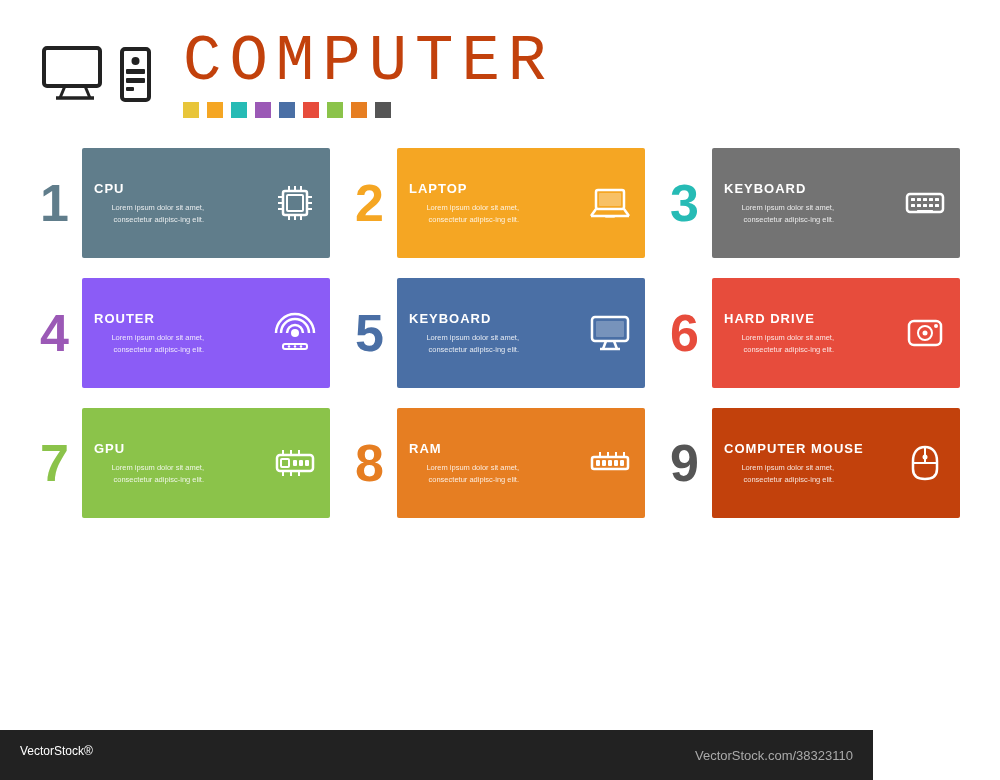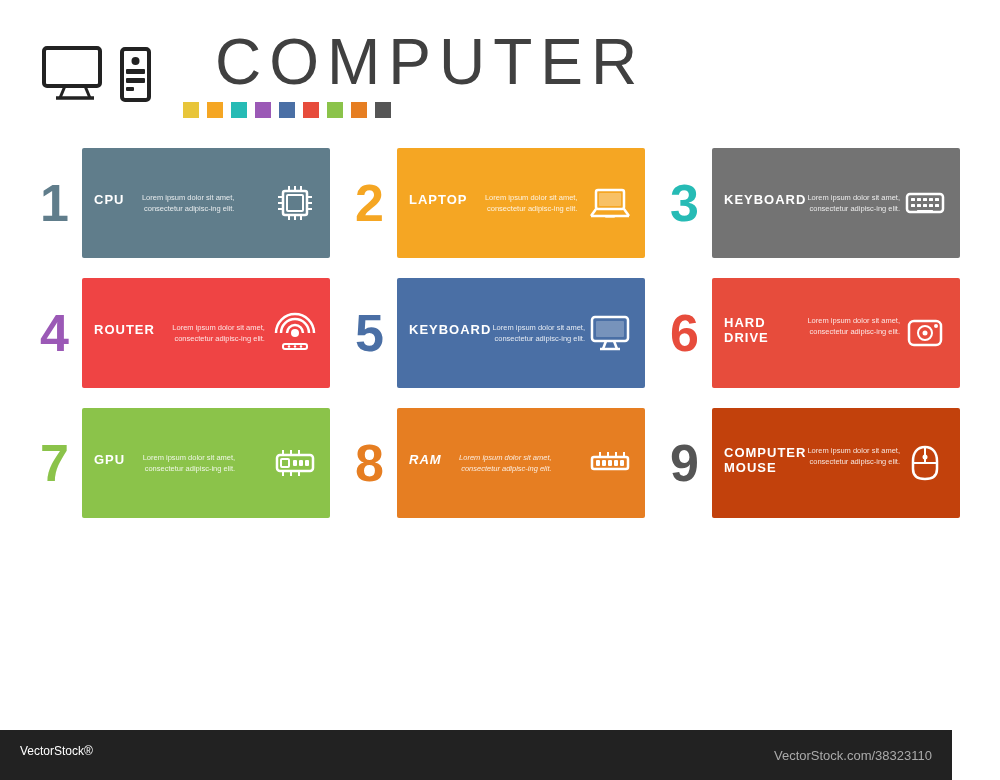--- a/index.html
+++ b/index.html
@@ -44,25 +44,24 @@
     }
 
     .header-right {
       display: flex;
       flex-direction: column;
     }
 
     .title {
       font-size: 64px;
       font-weight: 300;
-      color: #404040;
+      color: #c2410c;
       letter-spacing: 8px;
       line-height: 1;
-      font-family: Liberation Sans, sans-serif;
-      margin-left: 32px;
+      font-family: Liberation Mono, monospace;
     }
 
     .color-dots {
       display: flex;
       gap: 8px;
       margin-top: 8px;
     }
 
     .dot {
       width: 16px;
@@ -98,21 +97,21 @@
       flex: 1;
       padding: 12px 10px 12px 12px;
       display: flex;
       justify-content: space-between;
       align-items: center;
       border-radius: 2px;
     }
 
     .card-text {
       display: flex;
-      flex-direction: row;
+      flex-direction: column;
     }
 
     .card-title {
       font-size: 13px;
       font-weight: bold;
       color: #ffffff;
       margin-bottom: 6px;
       letter-spacing: 1px;
     }
 
@@ -140,40 +139,40 @@
     .card-1 .card-number { color: #607d8b; }
     .card-1 .card-body { background: #607d8b; }
 
     .card-2 .card-number { color: #f5a623; }
     .card-2 .card-body { background: #f5a623; }
 
     .card-3 .card-number { color: #26bbb5; }
     .card-3 .card-body { background: #737373; }
 
     .card-4 .card-number { color: #9b59b6; }
-    .card-4 .card-body { background: #ef4444; }
+    .card-4 .card-body { background: #8b5cf6; }
 
     .card-5 .card-number { color: #4a6fa5; }
     .card-5 .card-body { background: #4a6fa5; }
 
     .card-6 .card-number { color: #e74c3c; }
     .card-6 .card-body { background: #e74c3c; }
 
     .card-7 .card-number { color: #8bc34a; }
     .card-7 .card-body { background: #8bc34a; }
 
     .card-8 .card-number { color: #e67e22; }
-    .card-8 .card-body { background: #e67e22; font-style: italic; }
+    .card-8 .card-body { background: #e67e22; }
 
     .card-9 .card-number { color: #555; }
     .card-9 .card-body { background: #c2410c; }
 
     
     .footer {
-      width: 952px;
+      width: 873px;
       height: 50px;
       background: #222;
       display: flex;
       align-items: center;
       justify-content: space-between;
       padding: 0 20px;
       position: absolute;
       bottom: 0;
       left: 0;
     }

